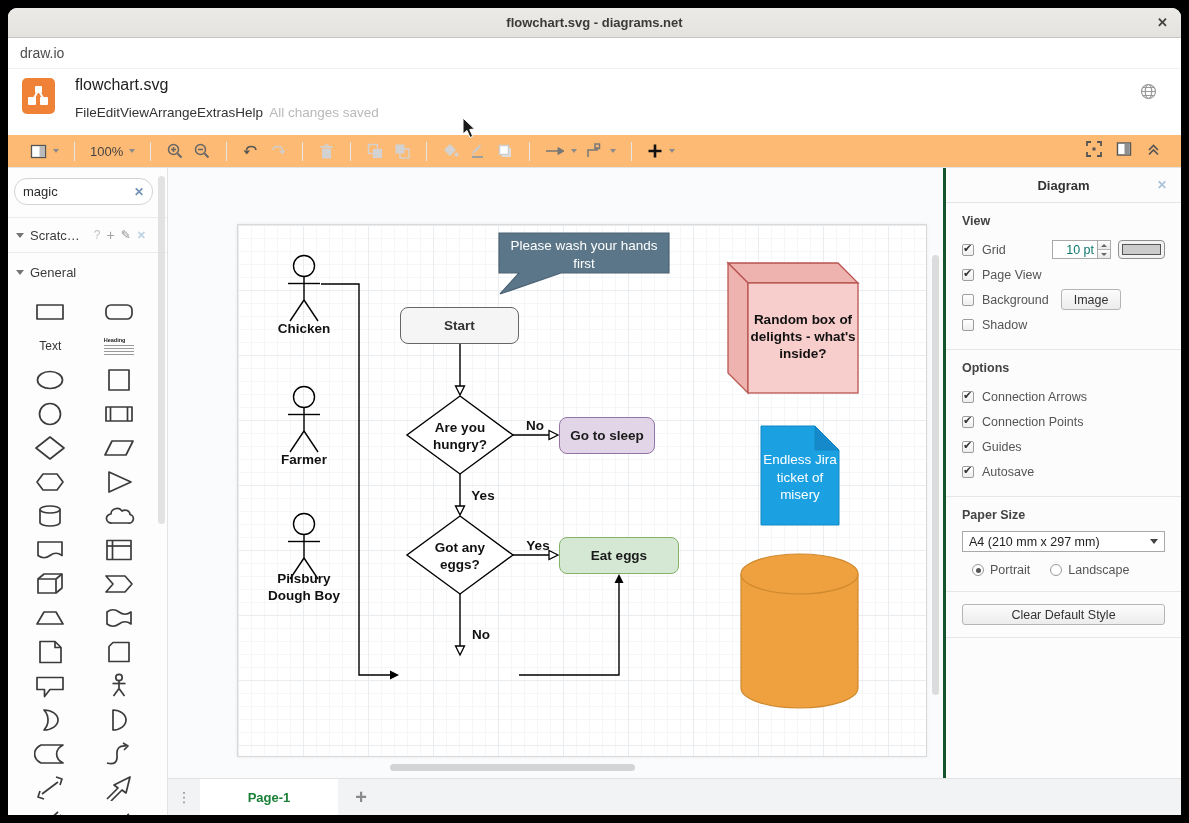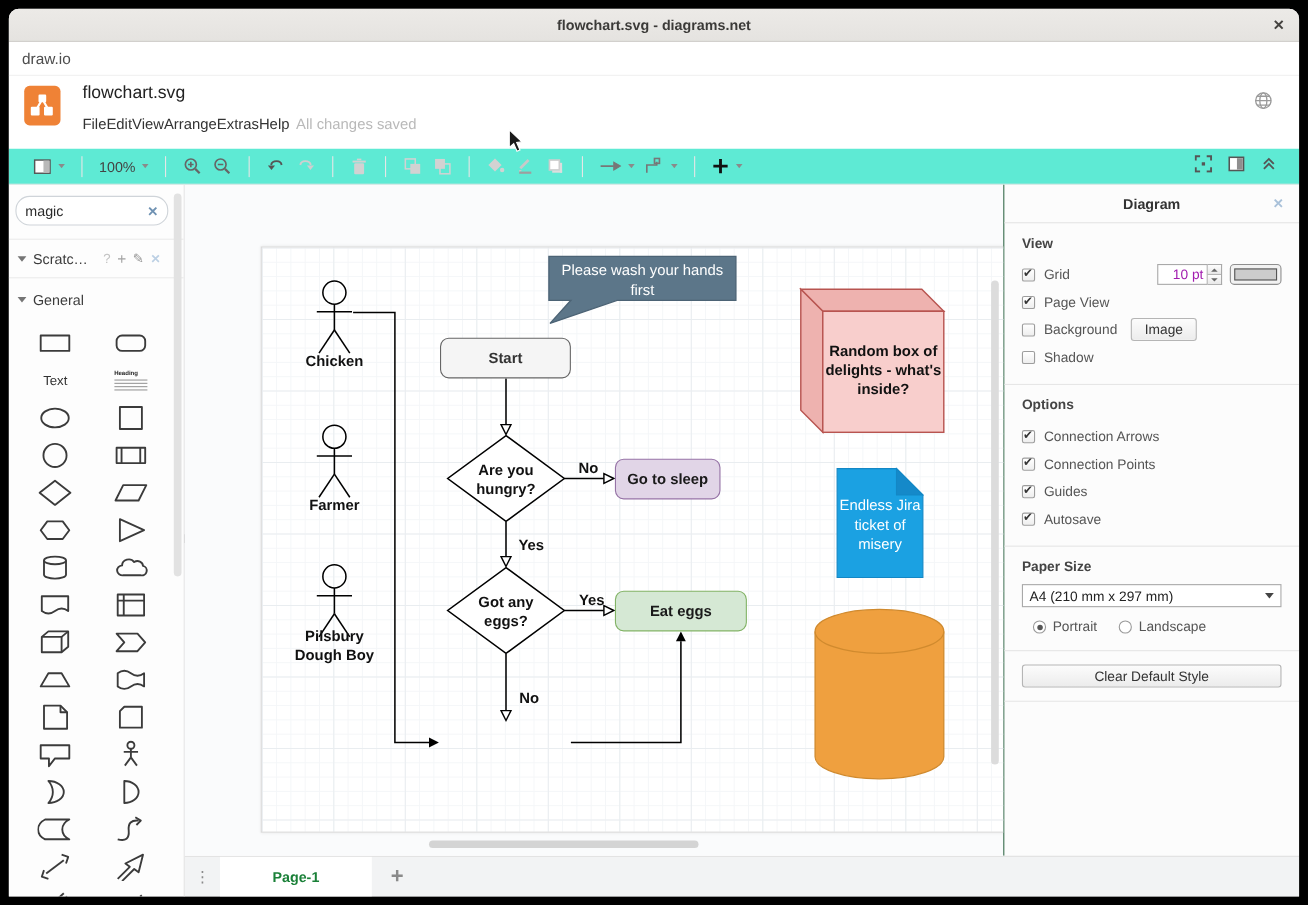--- a/index.html
+++ b/index.html
@@ -19,21 +19,21 @@
   .header { height:66px; background:#fff; position:relative; flex:0 0 auto; }
   .logo { position:absolute; left:14px; top:9px; width:33px; height:36px; background:#ef8236; border-radius:5px; }
   .logo svg { position:absolute; left:5px; top:7px; }
   .fname { position:absolute; left:67px; top:7px; font-size:16px; color:#222; }
   .menus { position:absolute; left:67px; top:36px; display:flex; font-size:13.5px; color:#333; }
   .menus span { cursor:default; }
   .status { color:#b9b9b9; margin-left:6px; }
   .globe { position:absolute; right:24px; top:14px; }
 
   
-  .toolbar { height:33px; background:#5eead4; border-bottom:1px solid #e4e4e4; display:flex; align-items:center; padding:0 20px 0 22px; gap:9px; flex:0 0 auto; }
+  .toolbar { height:33px; background:#fdba74; border-bottom:1px solid #e4e4e4; display:flex; align-items:center; padding:0 20px 0 22px; gap:9px; flex:0 0 auto; }
   .tb { display:flex; align-items:center; gap:3px; }
   .sep { width:1px; height:19px; background:#e6e6e6; margin:0 6px; }
   .caret { width:0; height:0; border-left:3.5px solid transparent; border-right:3.5px solid transparent; border-top:4px solid #8a8a8a; margin-left:3px; }
   .zoomlabel { font-size:13px; color:#444; }
   .spacer { flex:1; }
   .tb-right { display:flex; gap:14px; align-items:center; }
 
   
   .content { flex:1; display:flex; min-height:0; }
 
@@ -76,31 +76,31 @@
   .node { position:absolute; display:flex; align-items:center; justify-content:center; font-weight:bold; font-size:13.5px; color:#1a1a1a; border-radius:8px; border:1.4px solid; text-align:center; }
   .n-start { left:162px; top:82px; width:119px; height:37px; background:#f5f5f5; border-color:#666; color:#333; }
   .n-sleep { left:321px; top:192px; width:96px; height:37px; background:#e1d5e7; border-color:#9673a6; }
   .n-eat   { left:321px; top:312px; width:120px; height:37px; background:#d5e8d4; border-color:#82b366; }
   .n-buy   { left:162px; top:432px; width:119px; height:37px; background:#fbe9b4; border-color:#c9a94f; }
   .wlbl { position:absolute; text-align:center; font-size:13.5px; color:#fff; line-height:1.3; }
   .vscroll { position:absolute; right:4px; top:87px; width:7px; height:440px; background:#dcdcdc; border-radius:4px; }
   .hscroll { position:absolute; left:222px; top:596px; width:245px; height:7px; background:#d4d4d4; border-radius:4px; }
 
   
-  .panel { width:269px; border-left:1px solid #14532d; background:#fcfcfc; font-size:12.5px; color:#555; }
+  .panel { width:238px; border-left:3px solid #14532d; background:#fcfcfc; font-size:12.5px; color:#555; }
   .panelhead { height:35px; border-bottom:1px solid #e4e4e4; display:flex; align-items:center; justify-content:center; position:relative; }
   .panelhead .t { font-size:13px; font-weight:bold; color:#333; }
   .panelhead .x { position:absolute; right:14px; color:#a9c1d9; font-weight:bold; font-size:12px; }
   .psec { padding:11px 16px 12px; border-bottom:1px solid #e6e6e6; }
   .psec h4 { font-size:12.5px; color:#444; margin-bottom:9px; font-weight:bold; }
   .prow { display:flex; align-items:center; height:25px; }
   .cb { width:12px; height:12px; border:1px solid #9d9d9d; border-radius:2px; background:linear-gradient(#fff,#eee); margin-right:8px; position:relative; flex:0 0 auto; }
   .cb.on:after { content:"✔"; position:absolute; left:0px; top:-3px; font-size:11px; color:#333; }
   .gright { margin-left:auto; display:flex; align-items:center; }
-  .ptinput { width:46px; height:19px; border:1px solid #a9a9a9; background:#fff; font-size:12.5px; color:#a21caf; text-align:right; padding-right:3px; display:flex; align-items:center; justify-content:flex-end; }
+  .ptinput { width:46px; height:19px; border:1px solid #a9a9a9; background:#fff; font-size:12.5px; color:#0f766e; text-align:right; padding-right:3px; display:flex; align-items:center; justify-content:flex-end; }
   .spin { display:flex; flex-direction:column; width:13px; height:19px; border:1px solid #a9a9a9; border-left:none; }
   .spin b { flex:1; display:flex; align-items:center; justify-content:center; background:linear-gradient(#fdfdfd,#e8e8e8); }
   .spin b + b { border-top:1px solid #b5b5b5; }
   .spin i { width:0; height:0; border-left:3px solid transparent; border-right:3px solid transparent; }
   .spin .up i { border-bottom:3.5px solid #666; }
   .spin .dn i { border-top:3.5px solid #666; }
   .swatch { width:47px; height:19px; border:1px solid #8f8f8f; border-radius:4px; background:#f2f2f2; margin-left:7px; display:flex; align-items:center; justify-content:center; }
   .swatch i { width:39px; height:11px; background:#ccc; border:1px solid #555; }
   .btn { height:21px; border:1px solid #b5b5b5; border-radius:3px; background:linear-gradient(#fcfcfc,#ececec); font-size:12.5px; color:#333; display:flex; align-items:center; justify-content:center; padding:0 12px; }
   .pselect { height:21px; border:1px solid #a9a9a9; background:#fff; display:flex; align-items:center; padding:0 6px; color:#222; justify-content:space-between; margin-top:2px; }

